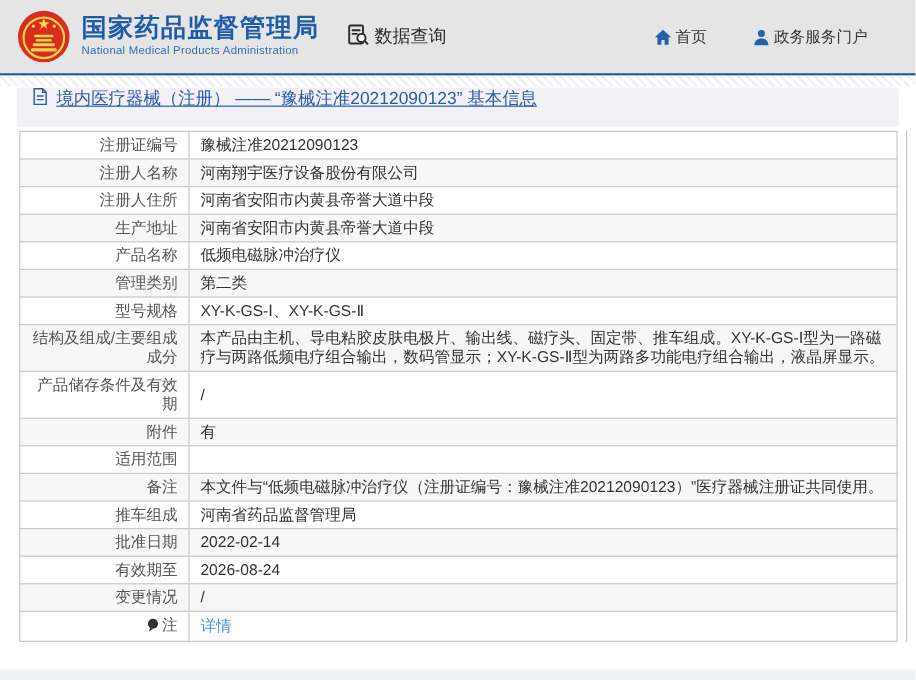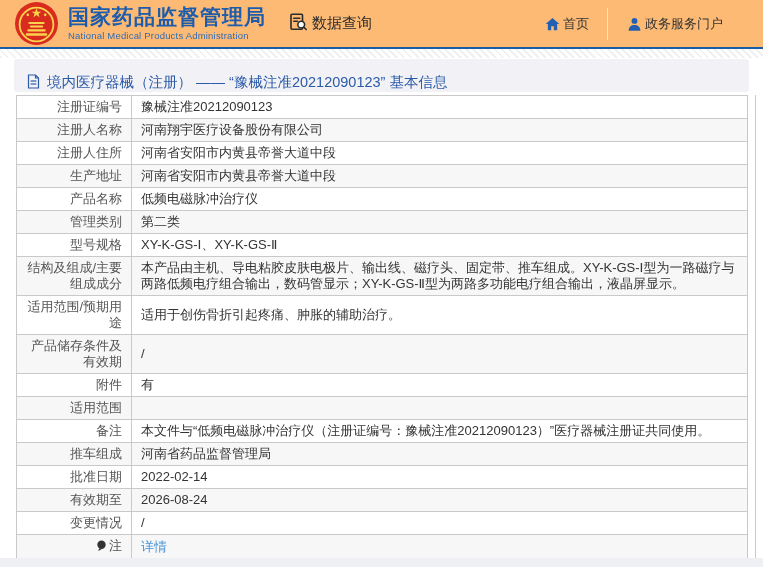--- a/index.html
+++ b/index.html
@@ -8,23 +8,23 @@
     font-family: "Liberation Sans", "DejaVu Sans", sans-serif;
     background: #ffffff;
     position: relative;
     overflow: hidden;
     color: #333;
   }
   
   .header {
     display: flex;
     align-items: center;
-    height: 47px;
+    height: 61px;
     padding: 6px 22px 6px 14px;
-    background: #fdba74;
+    background: #e5e5e5;
   }
   .emblem { width: 45px; height: 45px; flex: 0 0 auto; }
   .agency { margin-left: 9px; }
   .agency-cn {
     color: #1d5cab;
     font-size: 21px;
     font-weight: bold;
     letter-spacing: 1px;
     line-height: 24px;
   }
@@ -62,43 +62,44 @@
     height: 9px;
     background: repeating-linear-gradient(45deg, #f0f0f2 0 2px, #ffffff 2px 5px);
   }
   
   .title-bar {
     margin: 1px 14px 0 14px;
     background: #f2f2f6;
     border-radius: 3px;
     height: 33px;
     display: flex;
-    align-items: flex-end;
+    align-items: flex-start;
     gap: 7px;
     padding: 0 13px;
     color: #2b5ba8;
     font-size: 14.5px;
+    text-decoration: underline;
   }
   
   .table-wrap {
     margin: 3px 7px 0 16px;
     border-right: 1px solid #ccc;
     padding-right: 7px;
   }
   table.info { border-collapse: collapse; width: 100%; table-layout: fixed; }
   table.info td {
     border: 1px solid #c9c9c9;
     font-size: 13px;
     padding: 3px 9px;
     line-height: 16px;
     vertical-align: middle;
     word-break: break-all;
   }
   td.label {
-    width: 115px;
+    width: 141px;
     text-align: right;
     color: #555;
     white-space: normal;
   }
   td.value { color: #333; }
   table.info tr:nth-child(even) { background: #f7f7f8; }
   a.details-link { color: #4b94d8; text-decoration: none; cursor: pointer; }
   .note-icon { display: inline-block; vertical-align: -2px; margin-right: 2px; }
   
   .footer-strip {
@@ -209,24 +210,20 @@
         </tr>
         <tr>
           <td class="label"><span>型号规格</span></td>
           <td class="value">XY-K-GS-Ⅰ、XY-K-GS-Ⅱ</td>
         </tr>
         <tr>
           <td class="label"><span>结构及组成/主要组成成分</span></td>
           <td class="value">本产品由主机、导电粘胶皮肤电极片、输出线、磁疗头、固定带、推车组成。XY-K-GS-Ⅰ型为一路磁疗与两路低频电疗组合输出，数码管显示；XY-K-GS-Ⅱ型为两路多功能电疗组合输出，液晶屏显示。</td>
         </tr>
         <tr>
-          <td class="label"><span>适用范围/预期用途</span></td>
-          <td class="value">适用于创伤骨折引起疼痛、肿胀的辅助治疗。</td>
-        </tr>
-        <tr>
           <td class="label"><span>产品储存条件及有效期</span></td>
           <td class="value">/</td>
         </tr>
         <tr>
           <td class="label"><span>附件</span></td>
           <td class="value">有</td>
         </tr>
         <tr>
           <td class="label"><span>适用范围</span></td>
           <td class="value"></td>

